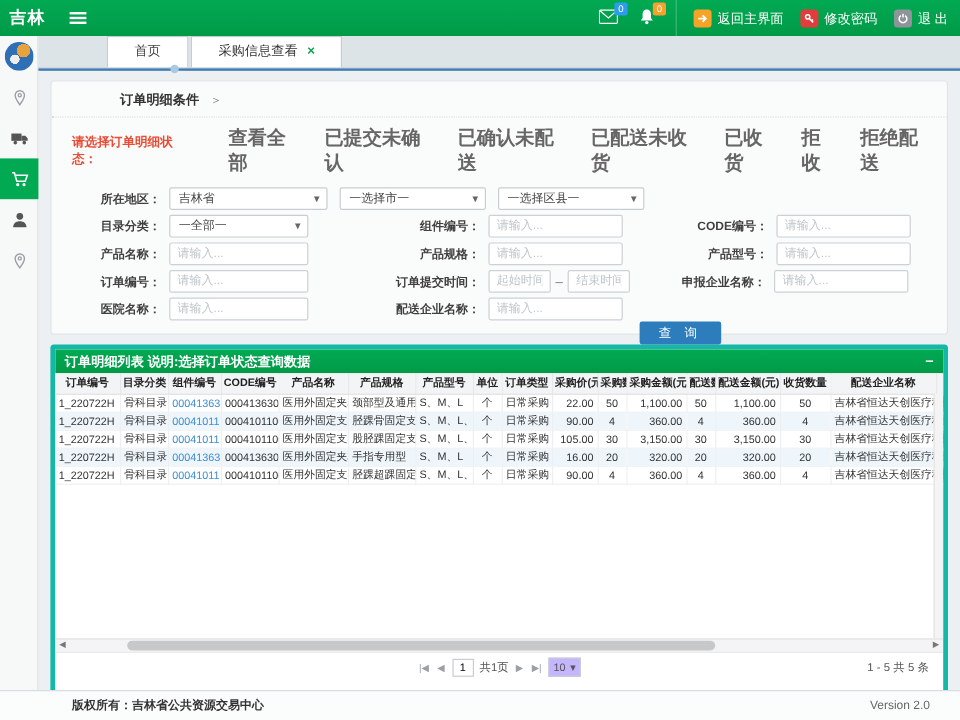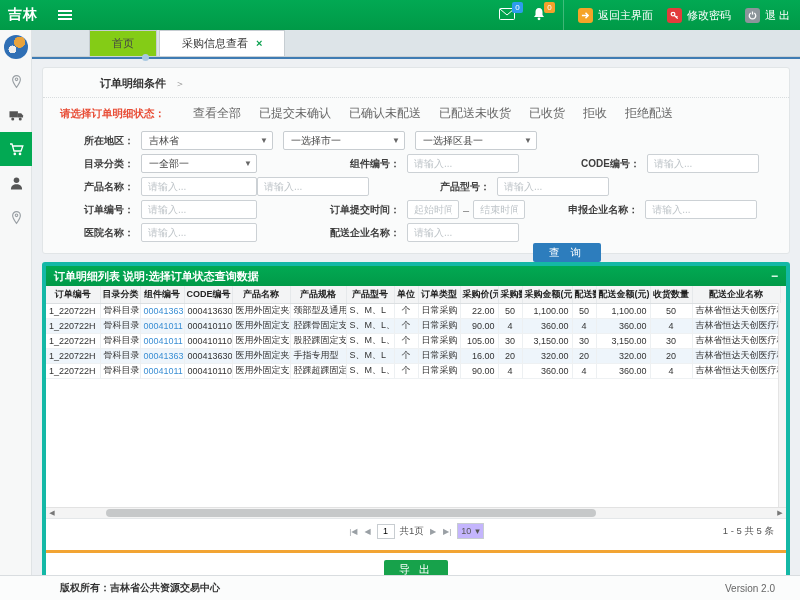--- a/index.html
+++ b/index.html
@@ -33,37 +33,37 @@
   .side-item.active { background:#02a953; }
   .avatar { width:24px; height:24px; border-radius:50%;
     background:radial-gradient(circle at 65% 30%, #e8a33d 0 24%, transparent 25%),
                radial-gradient(circle at 35% 60%, #eee 0 18%, transparent 19%),
                radial-gradient(circle at 50% 50%, #2f6fb5 0 70%, #1c4c86 100%); }
 
   
   .tabbar { position:absolute; left:32px; top:30px; right:0; height:27px;
     background:#dde4e8; border-bottom:1px solid #c9d1d6; display:flex; align-items:flex-end; padding-left:57px; }
   .tab { height:26px; line-height:25px; padding:0 22px; font-size:11px; color:#444;
-    background:#84cc16; border:1px solid #c6cdd2; border-bottom:none; margin-right:2px; cursor:pointer; }
+    background:#ffffff; border:1px solid #c6cdd2; border-bottom:none; margin-right:2px; cursor:pointer; }
   .tab.active { background:#fff; color:#333; display:flex; align-items:center; gap:8px; }
   .tab .x { color:#0aa04e; font-weight:bold; font-size:11px; cursor:pointer; }
   .progress-line { position:absolute; left:32px; top:57px; right:0; height:2px; background:#3f7cb3; }
   .progress-knob { position:absolute; left:110px; top:-3px; width:7px; height:7px; border-radius:50%; background:#a9c9e2; }
 
   
   .content { position:absolute; left:32px; top:59px; right:0; bottom:25px; padding:8px 10px 0 10px; overflow:hidden; }
   .card { background:#fafbfb; border:1px solid #e1e5e7; border-radius:3px; }
 
   
   .f-title { padding:8px 10px 6px 57px; font-weight:bold; font-size:11px; color:#333;
     border-bottom:1px dotted #d8dcde; }
   .f-title .arr { color:#888; font-weight:normal; margin-left:6px; font-size:10px; }
   .f-status { display:flex; align-items:center; padding:7px 10px 5px 17px; gap:28px; }
   .f-status .red { color:#e84c35; font-weight:bold; font-size:10.5px; }
-  .f-status span.opt { color:#666; font-size:12px; cursor:pointer; }
+  .f-status span.opt { color:#666; font-size:16px; cursor:pointer;font-weight:bold; }
   .fform { padding:2px 8px 9px 2px; }
   .frow { display:flex; align-items:center; height:23px; }
   .flabel { width:96px; text-align:right; padding-right:7px; font-weight:bold; font-size:10px; color:#3f3f3f; white-space:nowrap; }
   .flabel.c2 { width:88px; }
   .sel { position:relative; height:19px; border:1px solid #c8cdd1; background:#fff; border-radius:2px;
     font-size:10px; color:#444; line-height:17px; padding:0 16px 0 7px; cursor:pointer; white-space:nowrap; overflow:hidden; }
   .sel .caret { position:absolute; right:4px; top:0; color:#666; font-size:8px; line-height:17px; }
   .txt { height:19px; border:1px solid #ccd1d5; border-radius:2px; background:#fff; font-size:10px;
     padding:0 6px; color:#444; outline:none; font-family:inherit; }
   .txt::placeholder { color:#bfc5c9; }
@@ -245,20 +245,21 @@
         <span class="flabel">目录分类：</span>
         <span class="sel" style="width:116px"><span>一全部一</span><span class="caret">▼</span></span>
         <span class="flabel c2" style="width:150px">组件编号：</span>
         <input class="txt" style="width: 112px;" placeholder="请输入...">
         <span class="flabel c2" style="width:128px">CODE编号：</span>
         <input class="txt" style="width: 112px;" placeholder="请输入...">
       </div>
       <div class="frow">
         <span class="flabel">产品名称：</span>
         <input class="txt" style="width: 116px;" placeholder="请输入...">
+        <span class="flabel c2" style="width:150px">产品规格：</span>
         <input class="txt" style="width: 112px;" placeholder="请输入...">
         <span class="flabel c2" style="width:128px">产品型号：</span>
         <input class="txt" style="width: 112px;" placeholder="请输入...">
       </div>
       <div class="frow">
         <span class="flabel">订单编号：</span>
         <input class="txt" style="width: 116px;" placeholder="请输入...">
         <span class="flabel c2" style="width:150px">订单提交时间：</span>
         <input class="txt" style="width: 52px;" placeholder="起始时间">
         <span class="dash">–</span>

